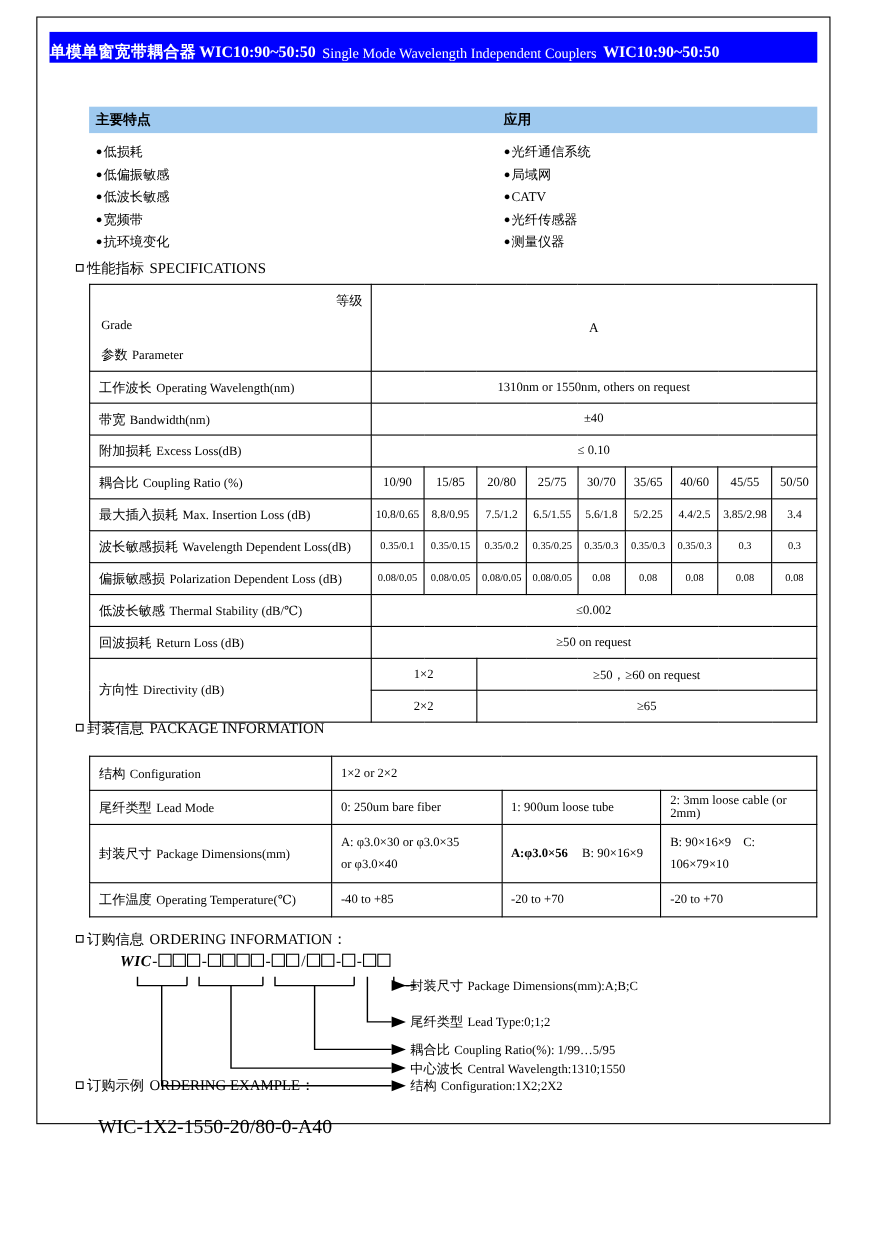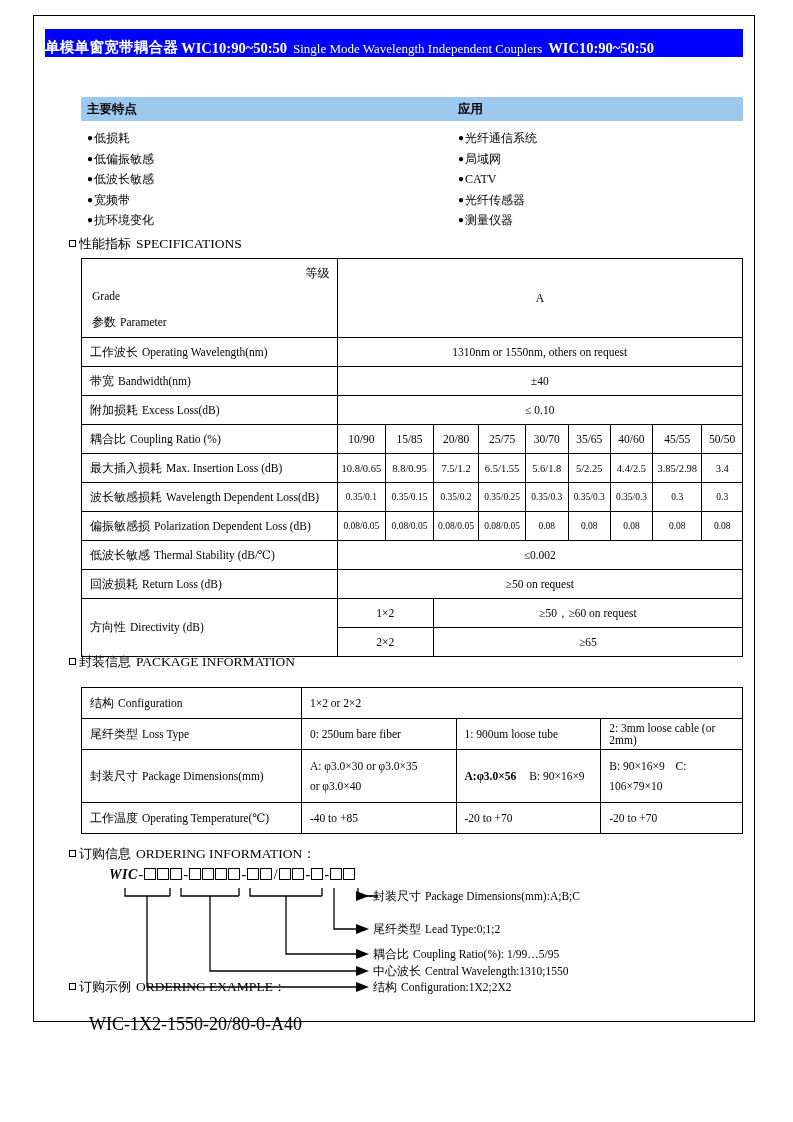--- a/index.html
+++ b/index.html
@@ -354,21 +354,21 @@
         <col style="width:155px">
       <col style="width:145px">
         <col style="width:142px">
     </colgroup>
     <tbody>
       <tr>
         <td class="pname"><span class="cn">结构</span><span class="en">Configuration</span></td>
         <td class="l" colspan="3">1×2 or 2×2</td>
       </tr>
       <tr>
-        <td class="pname"><span class="cn">尾纤类型</span><span class="en">Loss Type</span></td>
+        <td class="pname"><span class="cn">尾纤类型</span><span class="en">Lead Mode</span></td>
         <td class="l">0: 250um bare fiber</td>
         <td class="l">1: 900um loose tube</td>
         <td class="l">2: 3mm loose cable (or 2mm)</td>
       </tr>
       <tr>
         <td class="pname dim-cell"><span class="cn">封装尺寸</span><span class="en">Package Dimensions(mm)</span></td>
         <td class="l dim-cell">
           <div>A: φ3.0×30 or φ3.0×35</div>
           <div>or φ3.0×40</div>
         </td>

